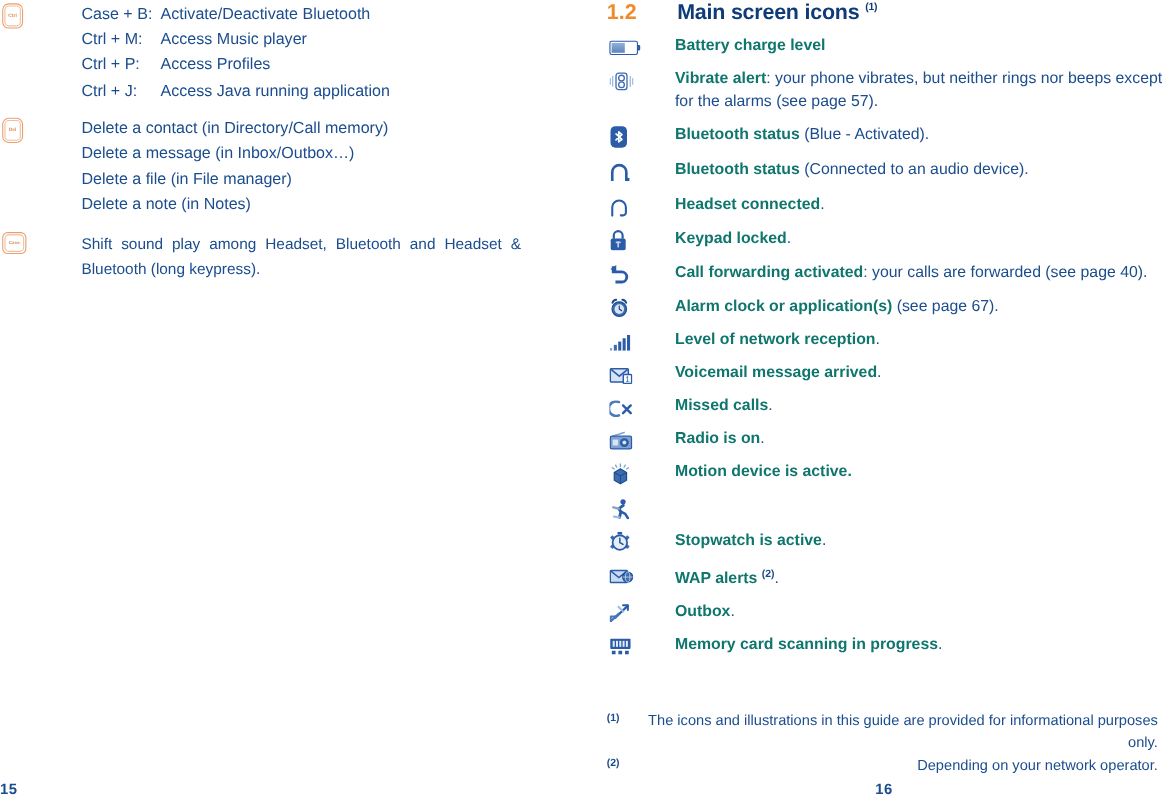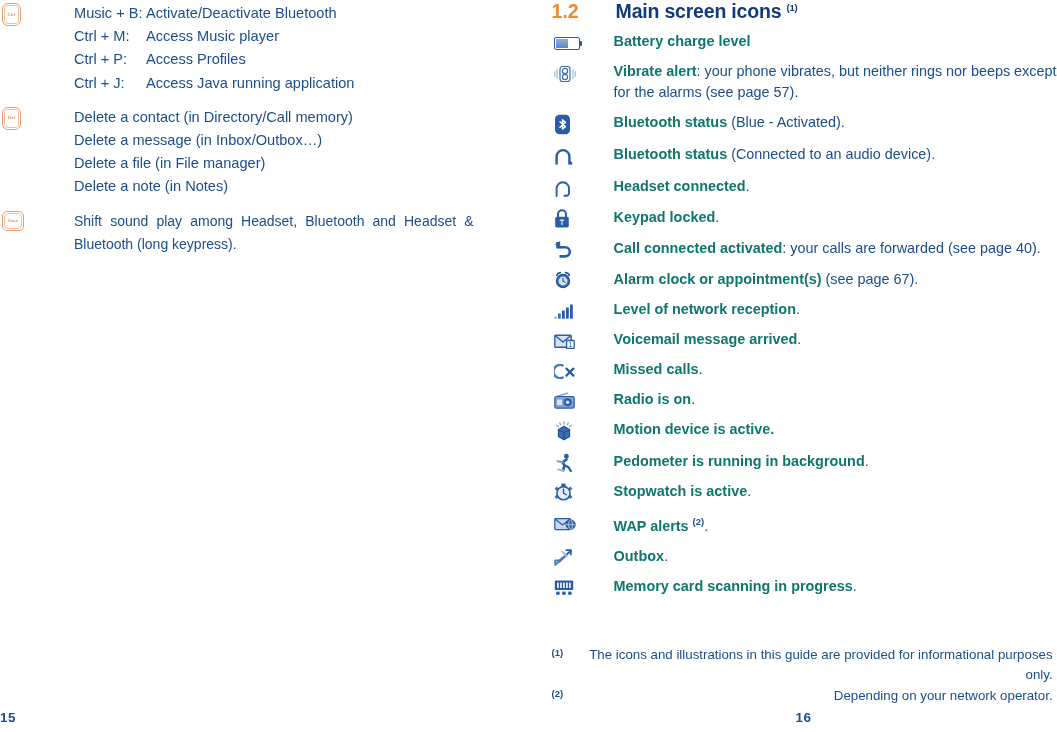--- a/index.html
+++ b/index.html
@@ -230,21 +230,21 @@
   <div class="page page-left">
 
     <div class="kb-block" style="margin-top:2px;">
       <div class="key-col">
         <span class="key-icon">
           <span>Ctrl</span>
         </span>
       </div>
       <div class="kb-lines">
         <div class="kb-line">
-          <span class="combo">Music + B:</span><span>Activate/Deactivate Bluetooth</span>
+          <span class="combo">Case + B:</span><span>Activate/Deactivate Bluetooth</span>
         </div>
         <div class="kb-line">
           <span class="combo">Ctrl + M:</span><span>Access Music player</span>
         </div>
         <div class="kb-line">
           <span class="combo">Ctrl + P:</span><span>Access Profiles</span>
         </div>
         <div class="kb-line">
           <span class="combo">Ctrl + J:</span><span>Access Java running application</span>
         </div>
@@ -367,34 +367,34 @@
         <div class="icon-text"><b>Keypad locked</b><span class="norm">.</span></div>
       </div>
 
       <div class="icon-row">
         <div class="icon-cell">
           <svg class="g g-cf" viewBox="0 0 19 19">
             <path d="M3.5 2 L3.5 7.2 L11.2 7.2 A4.6 4.6 0 0 1 11.2 16.4 L5.5 16.4" fill="none" stroke="#2A5CA8" stroke-width="2.6" stroke-linecap="butt"></path>
             <path d="M1 4.6 L6.2 1 L6.2 8.2 Z" fill="#2A5CA8"></path>
           </svg>
         </div>
-        <div class="icon-text"><b>Call connected activated</b><span class="norm">: your calls are forwarded (see page 40).</span></div>
+        <div class="icon-text"><b>Call forwarding activated</b><span class="norm">: your calls are forwarded (see page 40).</span></div>
       </div>
 
       <div class="icon-row">
         <div class="icon-cell">
           <svg class="g g-al" viewBox="0 0 18 18">
             <circle cx="9" cy="10" r="6.6" fill="#3E6CB0" stroke="#1B4D8E" stroke-width="1.1"></circle>
             <circle cx="9" cy="10" r="4.4" fill="#D8E4F3"></circle>
             <path d="M9 7.2 L9 10 L11.2 11.4" stroke="#1B4D8E" stroke-width="1.1" fill="none" stroke-linecap="round"></path>
             <path d="M2.8 4.2 A4 4 0 0 1 6.2 1.6" stroke="#1B4D8E" stroke-width="1.8" fill="none" stroke-linecap="round"></path>
             <path d="M15.2 4.2 A4 4 0 0 0 11.8 1.6" stroke="#1B4D8E" stroke-width="1.8" fill="none" stroke-linecap="round"></path>
           </svg>
         </div>
-        <div class="icon-text"><b>Alarm clock or appointment(s)</b><span class="norm"> (see page 67).</span></div>
+        <div class="icon-text"><b>Alarm clock or application(s)</b><span class="norm"> (see page 67).</span></div>
       </div>
 
       <div class="icon-row">
         <div class="icon-cell">
           <svg class="g g-sig" viewBox="0 0 21 15">
             <rect x="0.5" y="12.5" width="2" height="2.2" fill="#7FA2CE"></rect>
             <rect x="4" y="9.5" width="2.8" height="5.2" fill="#3E6CB0"></rect>
             <rect x="8" y="6.5" width="2.8" height="8.2" fill="#2A5CA8"></rect>
             <rect x="12" y="3.5" width="2.8" height="11.2" fill="#2A5CA8"></rect>
             <rect x="16" y="0.5" width="2.8" height="14.2" fill="#2A5CA8"></rect>
@@ -459,21 +459,20 @@
       <div class="icon-row">
         <div class="icon-cell">
           <svg class="g g-ped" viewBox="0 0 19 19">
             <circle cx="12.4" cy="3.2" r="2.4" fill="#2A5CA8"></circle>
             <path d="M12.6 6.4 L8.6 9.4 L10.4 12.2 L9.2 17.4" fill="none" stroke="#2A5CA8" stroke-width="2.6" stroke-linecap="round" stroke-linejoin="round"></path>
             <path d="M10.4 12.2 L14.4 14.2 L16.8 18" fill="none" stroke="#2A5CA8" stroke-width="2.3" stroke-linecap="round" stroke-linejoin="round"></path>
             <path d="M8.6 9.4 L3.6 8.2" fill="none" stroke="#7FA2CE" stroke-width="2.2" stroke-linecap="round"></path>
             <path d="M9.2 17.4 L4.2 16.6" fill="none" stroke="#9DBADF" stroke-width="2" stroke-linecap="round"></path>
           </svg>
         </div>
-        <div class="icon-text"><b>Pedometer is running in background</b><span class="norm">.</span></div>
       </div>
 
       <div class="icon-row">
         <div class="icon-cell">
           <svg class="g g-sw" viewBox="0 0 19 19">
             <rect x="7.4" y="0.6" width="4.2" height="2.4" fill="#2A5CA8"></rect>
             <rect x="1.2" y="4.2" width="3" height="3" fill="#3E6CB0" transform="rotate(-40 2.7 5.7)"></rect>
             <rect x="14.8" y="4.2" width="3" height="3" fill="#3E6CB0" transform="rotate(40 16.3 5.7)"></rect>
             <rect x="1.2" y="12.4" width="3" height="3" fill="#3E6CB0" transform="rotate(40 2.7 13.9)"></rect>
             <rect x="14.8" y="12.4" width="3" height="3" fill="#3E6CB0" transform="rotate(-40 16.3 13.9)"></rect>

